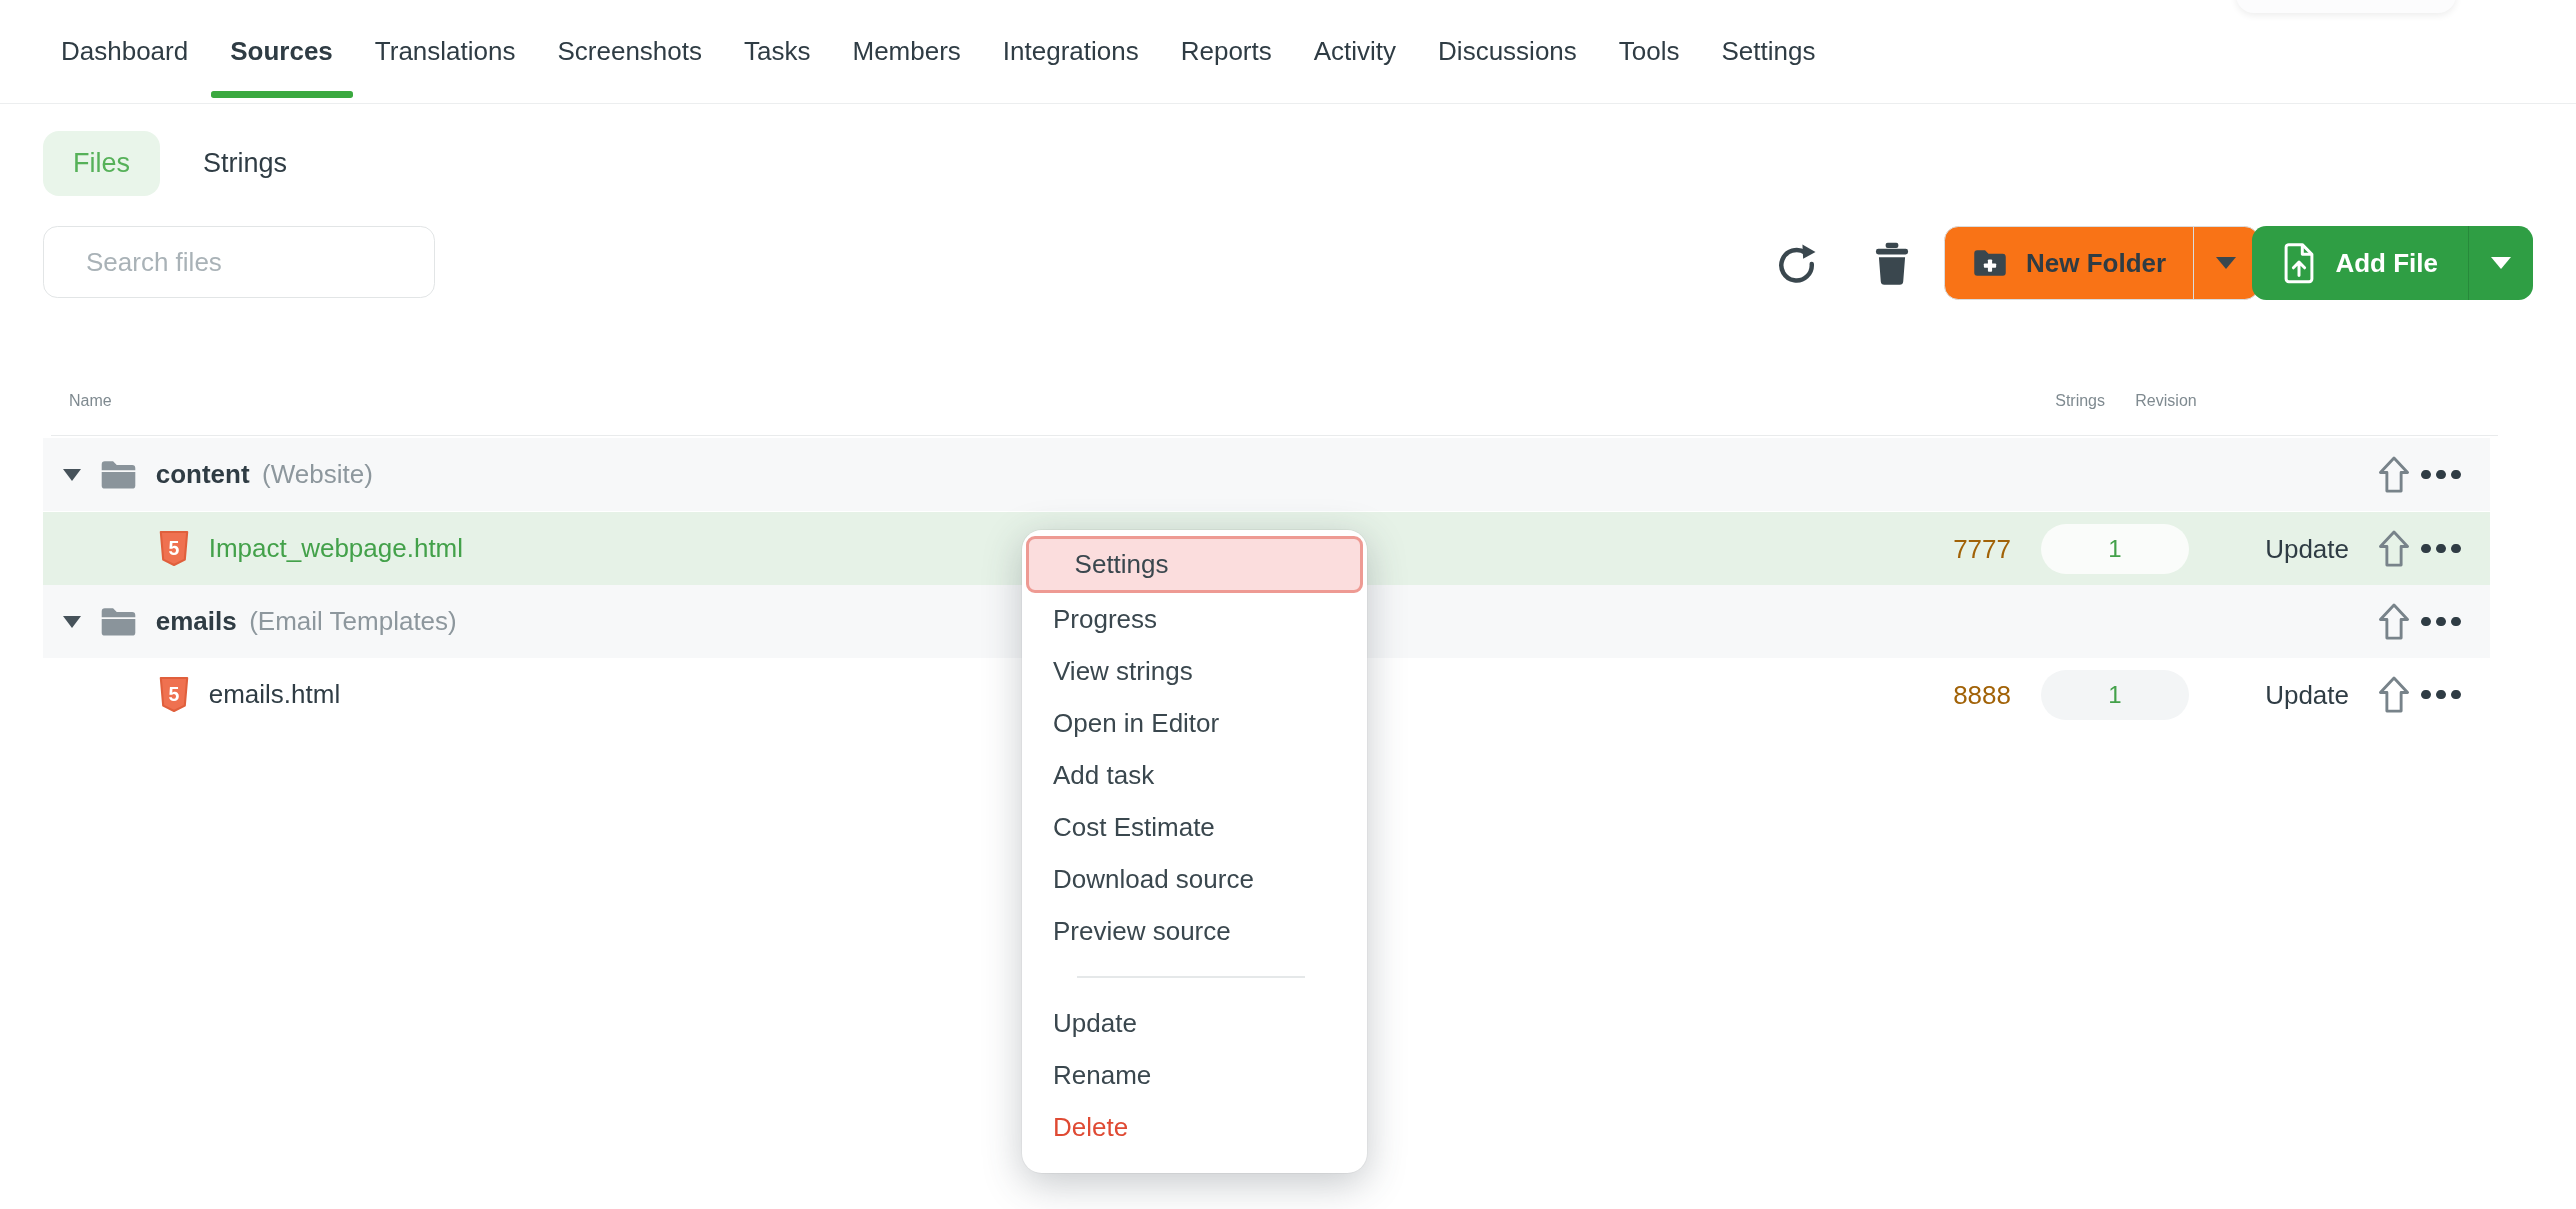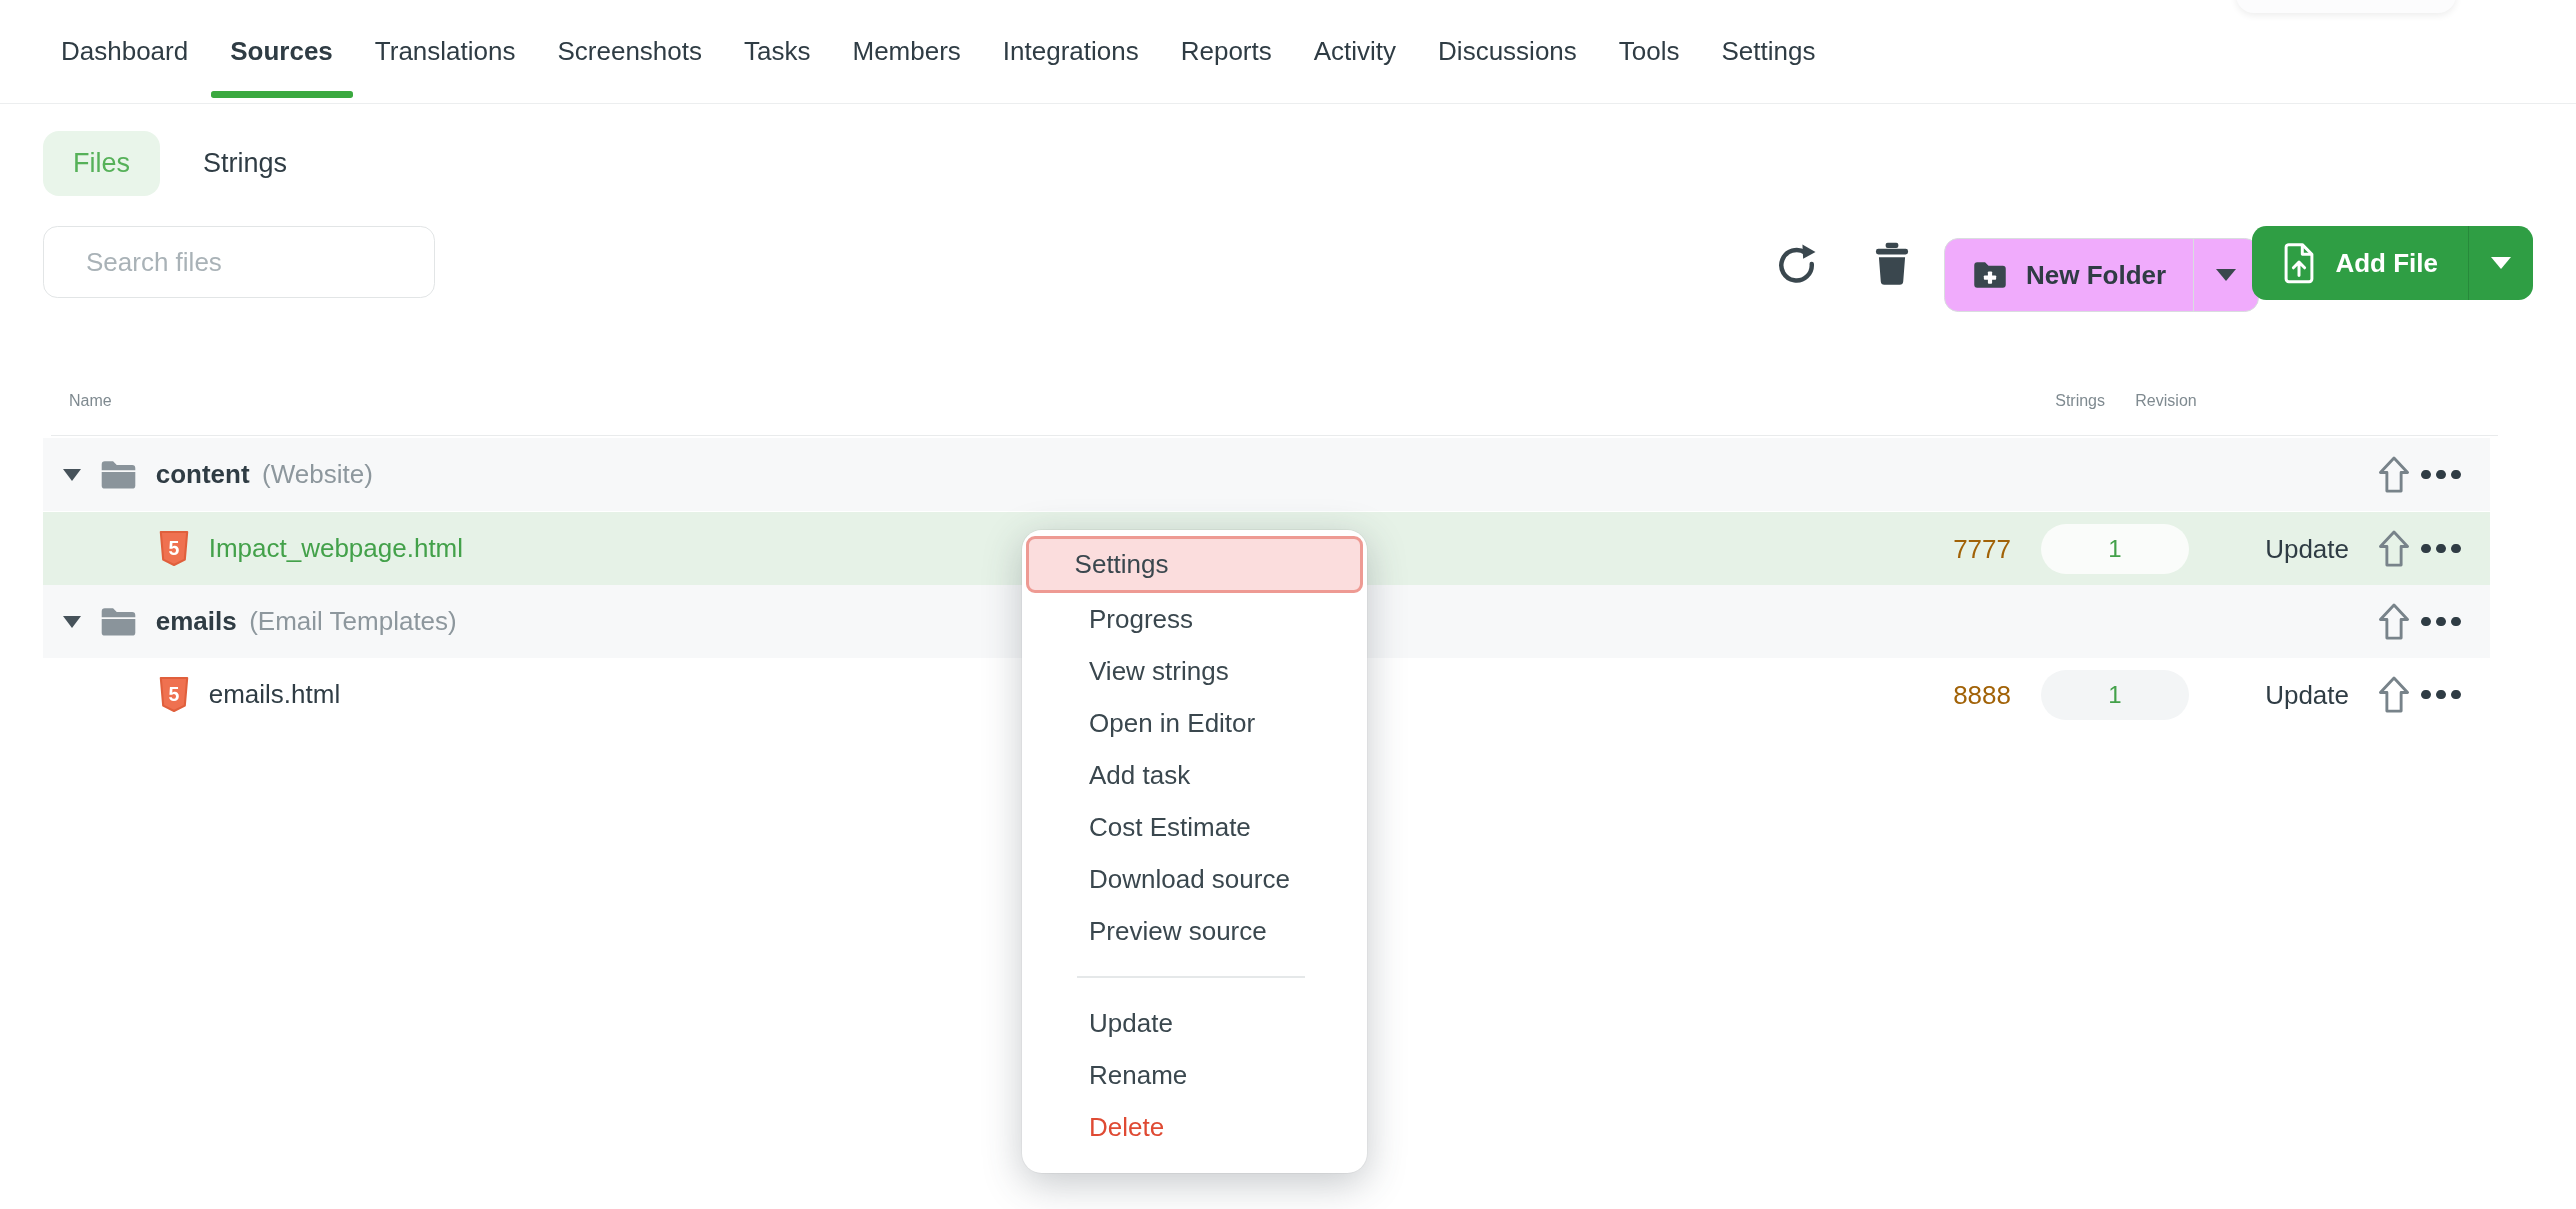--- a/index.html
+++ b/index.html
@@ -26,21 +26,21 @@
             border:1.8px solid #e2e5e6;border-radius:14.3px;font-size:26px;color:#2f3c44;padding:0 42px;
             outline:none;font-family:"Liberation Sans",sans-serif;background:#fff;}
   .search-input::placeholder{color:#a9b2b7;}
   .icon-btn{position:absolute;top:240px;width:47px;height:47px;display:flex;align-items:center;
             justify-content:center;cursor:pointer;background:none;border:none;padding:0;}
   .btn-refresh{left:1773px;}
   .btn-trash{left:1868px;}
 
   .btn-group{position:absolute;top:226px;height:74px;display:flex;box-sizing:border-box;border-radius:14.3px;
              overflow:hidden;cursor:pointer;}
-  .nf-group{left:1944px;border:1.8px solid #d9dddf;background:#f0abfc;margin-top:12px;}
+  .nf-group{left:1944px;border:1.8px solid #d9dddf;background:#f97316;}
   .nf-main{display:flex;align-items:center;gap:18px;padding:0 27px;border-right:1.8px solid #d9dddf;
            font-size:26px;font-weight:700;color:#2f3c44;}
   .nf-caret{width:64px;display:flex;align-items:center;justify-content:center;}
   .af-group{right:43px;background:#2f9e44;color:#fff;}
   .af-main{display:flex;align-items:center;gap:19.7px;padding:0 30px;border-right:1.8px solid #27893a;
            font-size:26px;font-weight:700;}
   .af-caret{width:64px;display:flex;align-items:center;justify-content:center;}
   .caret-down{width:0;height:0;border-left:10.7px solid transparent;border-right:10.7px solid transparent;
               border-top:12.5px solid #3a474e;}
   .caret-down.white{border-top-color:#fff;}
@@ -76,21 +76,21 @@
   .update-link{position:absolute;right:141px;top:50%;transform:translateY(-50%);font-size:26px;
                color:#2f3c44;cursor:pointer;}
   .upload-icon{position:absolute;right:79px;top:50%;transform:translateY(-50%);display:flex;cursor:pointer;}
   .kebab{position:absolute;right:29px;top:50%;transform:translateY(-50%);display:flex;gap:5.4px;cursor:pointer;}
   .kebab i{width:9.8px;height:9.8px;border-radius:50%;background:#2f3c44;}
 
   
   .context-menu{position:absolute;left:1022px;top:530px;width:345px;box-sizing:border-box;background:#fff;
                 border-radius:19.7px;box-shadow:0 10.7px 39px rgba(55,65,75,0.28),0 0 0 0.9px rgba(0,0,0,0.04);
                 padding:6.3px 0 19.7px 0;z-index:20;}
-  .menu-item{height:52px;display:flex;align-items:center;padding-left:67px;font-size:26px;color:#3a474e;
+  .menu-item{height:52px;display:flex;align-items:center;padding-left:31px;font-size:26px;color:#3a474e;
              cursor:pointer;}
   .menu-item.highlight{height:57px;margin:0 3.6px;box-sizing:border-box;border:3.6px solid #ee9a93;
              background:#fbdddd;border-radius:9px;padding-left:46px;}
   .menu-item.danger{color:#df4a33;}
   .menu-divider{height:1.8px;background:#e5e8e9;margin:19px 62px 19px 55px;}
 
   
   .partial-toast{position:absolute;left:2236px;top:-23px;width:220px;height:36px;border-radius:18px;
                  background:#fcfcfd;box-shadow:0 2.7px 7.2px rgba(0,0,0,0.07);}
 </style>

